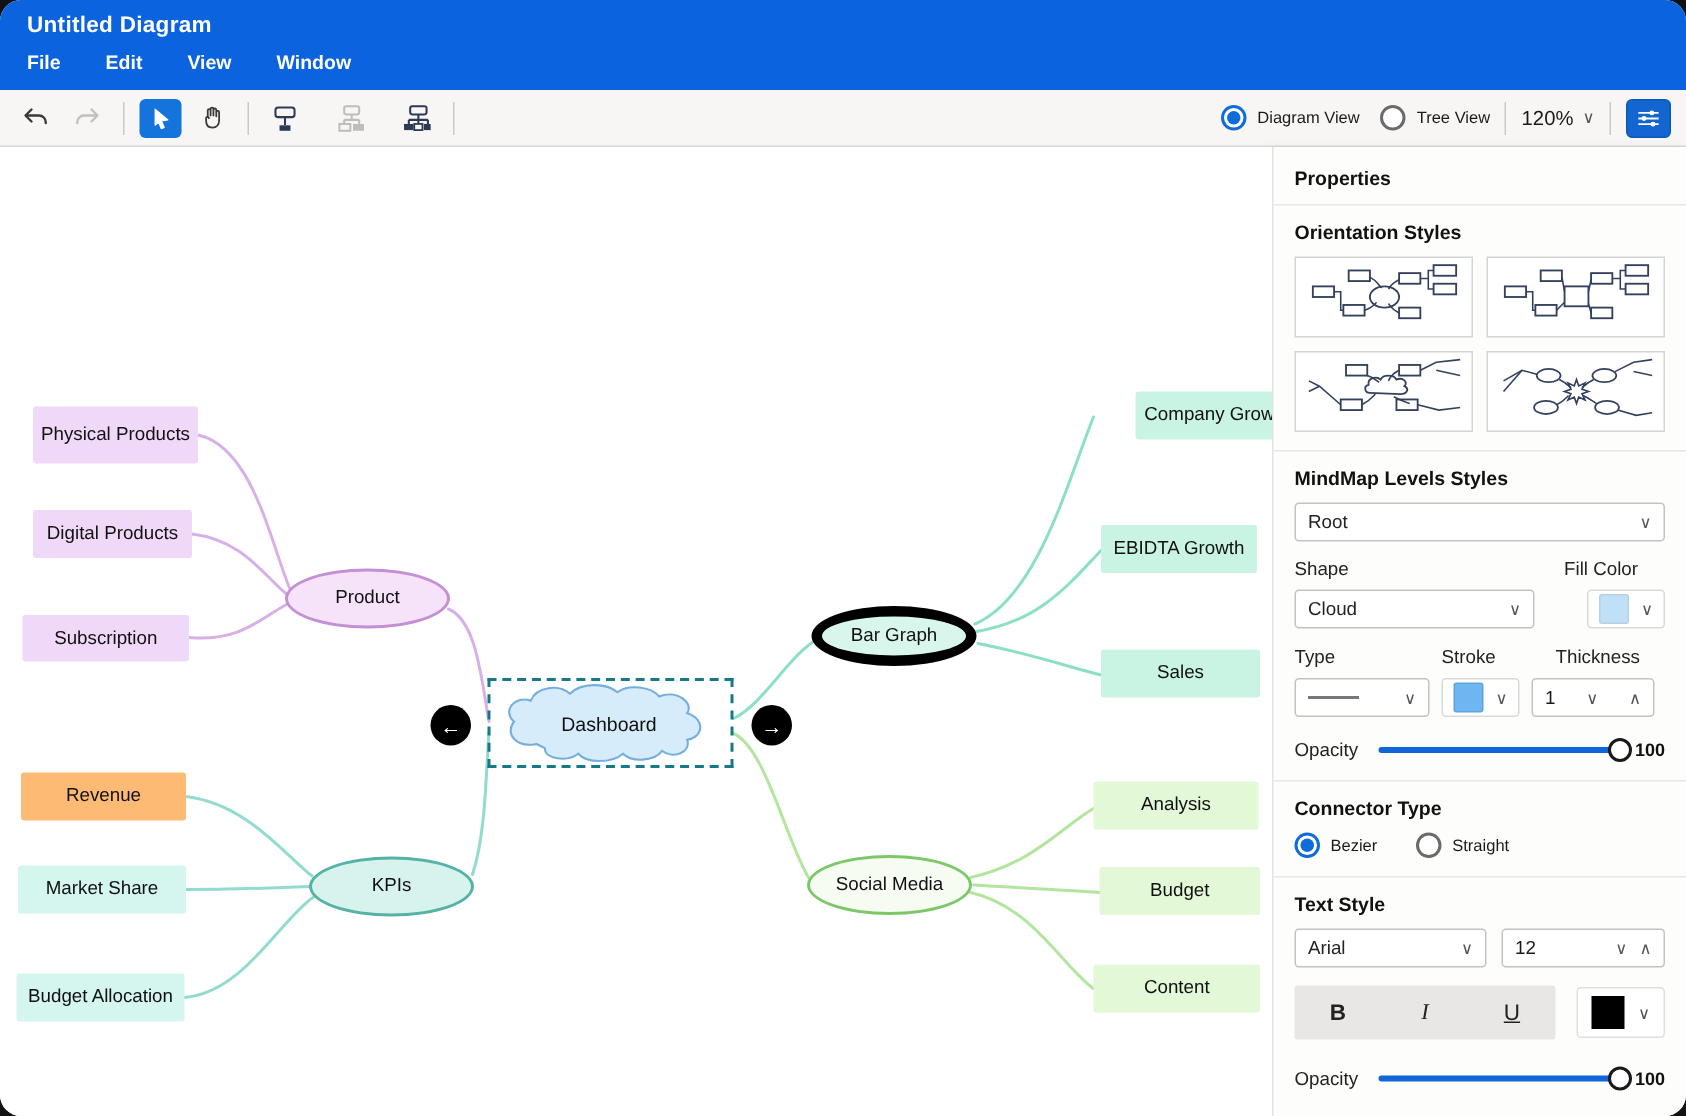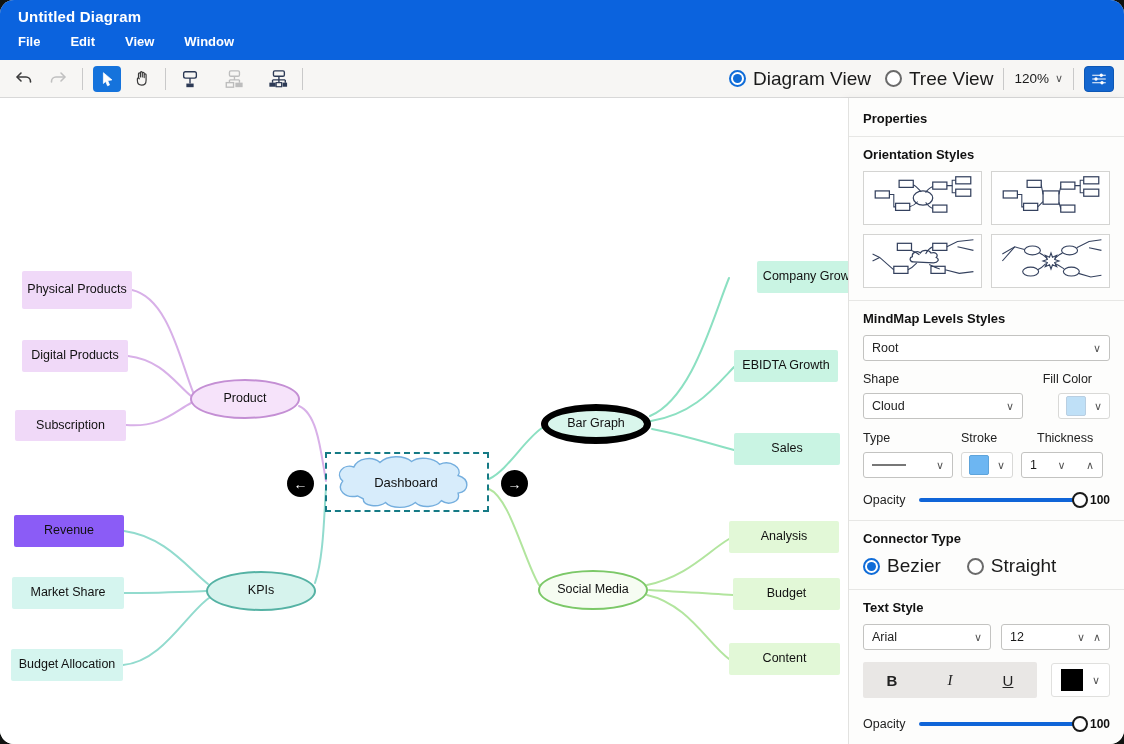--- a/index.html
+++ b/index.html
@@ -22,21 +22,21 @@
   .tb-btn { width:28px; height:26px; display:flex; align-items:center; justify-content:center;
     border-radius:4px; cursor:pointer; }
   .tb-btn.selected { background:#1573dc; }
   .tb-btn svg { display:block; }
   .tb-spacer { flex:1; }
   .radio { display:flex; align-items:center; gap:7px; cursor:pointer; }
   .radio .dot { width:17px; height:17px; border-radius:50%; border:2px solid #6a6a6a; background:#fff;
     display:flex; align-items:center; justify-content:center; }
   .radio.checked .dot { border-color:#0f6cd8; }
   .radio.checked .dot::after { content:""; width:9px; height:9px; border-radius:50%; background:#0f6cd8; }
-  .radio .rlabel { font-size:19px; color:#1a1a1a; }
+  .radio .rlabel { font-size:11px; color:#1a1a1a; }
   .zoom-select { font-size:13.5px; color:#1a1a1a; display:flex; align-items:center; gap:6px; cursor:pointer; }
   .chev { color:#555; font-size:11px; }
   .settings-btn { width:30px; height:26px; background:#1366cf; border:1px solid #0d57b5; border-radius:4px;
     display:flex; align-items:center; justify-content:center; cursor:pointer; }
   
   .main { flex:1; display:flex; min-height:0; }
   .canvas { position:relative; flex:1; background:#ffffff; overflow:hidden; }
   .canvas svg.wires { position:absolute; left:0; top:0; }
   .node { position:absolute; display:flex; align-items:center; justify-content:center;
     font-size:12.5px; color:#111; text-align:center; line-height:1.25; cursor:pointer; }
@@ -210,21 +210,21 @@
           <path stroke="#b2e59e" d="M649,492 C682,494 706,495 733,497"></path>
           <path stroke="#b2e59e" d="M647,497 C688,506 708,546 729,561"></path>
         </g>
       </svg>
 
       <div class="node rect" style="left: 22px; top: 173px; width: 110px; height: 38px; background: rgb(240, 217, 248);">Physical Products</div>
       <div class="node rect" style="left: 22px; top: 242px; width: 106px; height: 32px; background: rgb(240, 217, 248);">Digital Products</div>
       <div class="node rect" style="left: 15px; top: 312px; width: 111px; height: 31px; background: rgb(240, 217, 248);">Subscription</div>
       <div class="node ellipse n-product" style="left: 190px; top: 281px; width: 110px; height: 40px; background: rgb(246, 227, 250);">Product</div>
 
-      <div class="node rect" style="left: 14px; top: 417px; width: 110px; height: 32px; background: #8b5cf6;">Revenue</div>
+      <div class="node rect" style="left: 14px; top: 417px; width: 110px; height: 32px; background: #fdba74;">Revenue</div>
       <div class="node rect" style="left: 12px; top: 479px; width: 112px; height: 32px; background: rgb(213, 245, 239);">Market Share</div>
       <div class="node rect" style="left: 11px; top: 551px; width: 112px; height: 32px; background: rgb(213, 245, 239);">Budget Allocation</div>
       <div class="node ellipse n-kpis" style="left: 206px; top: 473px; width: 110px; height: 40px; background: rgb(214, 243, 237);">KPIs</div>
 
       <div class="sel-box" style="left:325px; top:354px; width:164px; height:60px;"></div>
       <div class="cloud-wrap" style="left:328px; top:357px; width:156px; height:54px;">
         <svg width="156" height="54" viewBox="0 0 160 58">
           <path d="M28 44 C14 47 5 37 12 28 C3 20 13 9 24 13 C28 3 44 1 52 8 C60 0 78 0 86 7 C94 1 110 3 116 10 C128 5 141 14 136 22 C149 26 148 39 136 41 C139 50 126 55 118 49 C112 57 96 57 90 51 C82 58 64 58 58 51 C50 57 34 55 34 47 C32 46 30 45 28 44 Z" fill="#d7ecfb" stroke="#74aede" stroke-width="1.5"></path>
         </svg>
         <span class="cloud-label">Dashboard</span>

